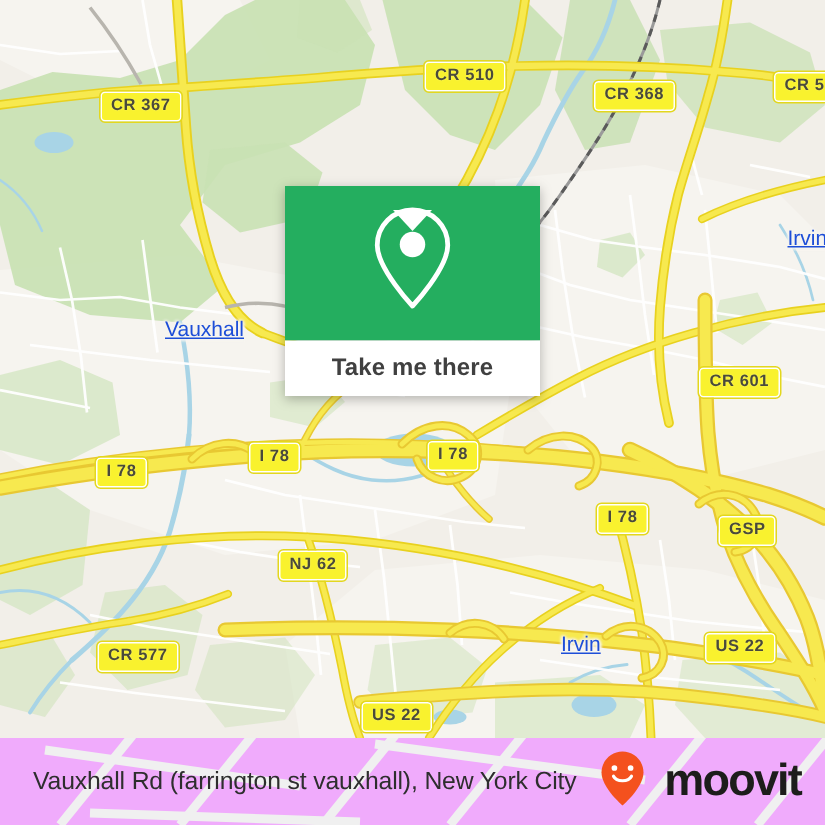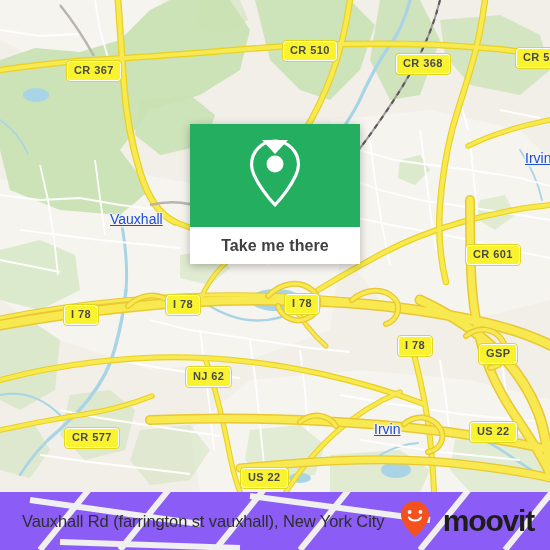--- a/index.html
+++ b/index.html
@@ -88,21 +88,21 @@
     background:rgba(255,255,255,.82);
     color:#3a3a3a;
     font-size:13px;
     white-space:nowrap;
   }
 
   
   #footer{
     position:absolute;left:0;top:492px;
     width:550px;height:58px;
-    background:#8b5cf6;
+    background:#f0abfc;
     overflow:hidden;
   }
   #footer-watermark{position:absolute;left:0;top:0;width:550px;height:58px;}
   #footer-inner{
     position:relative;
     height:58px;
     display:flex;align-items:center;
     padding-left:22px;padding-right:16px;
   }
   #footer-title{

